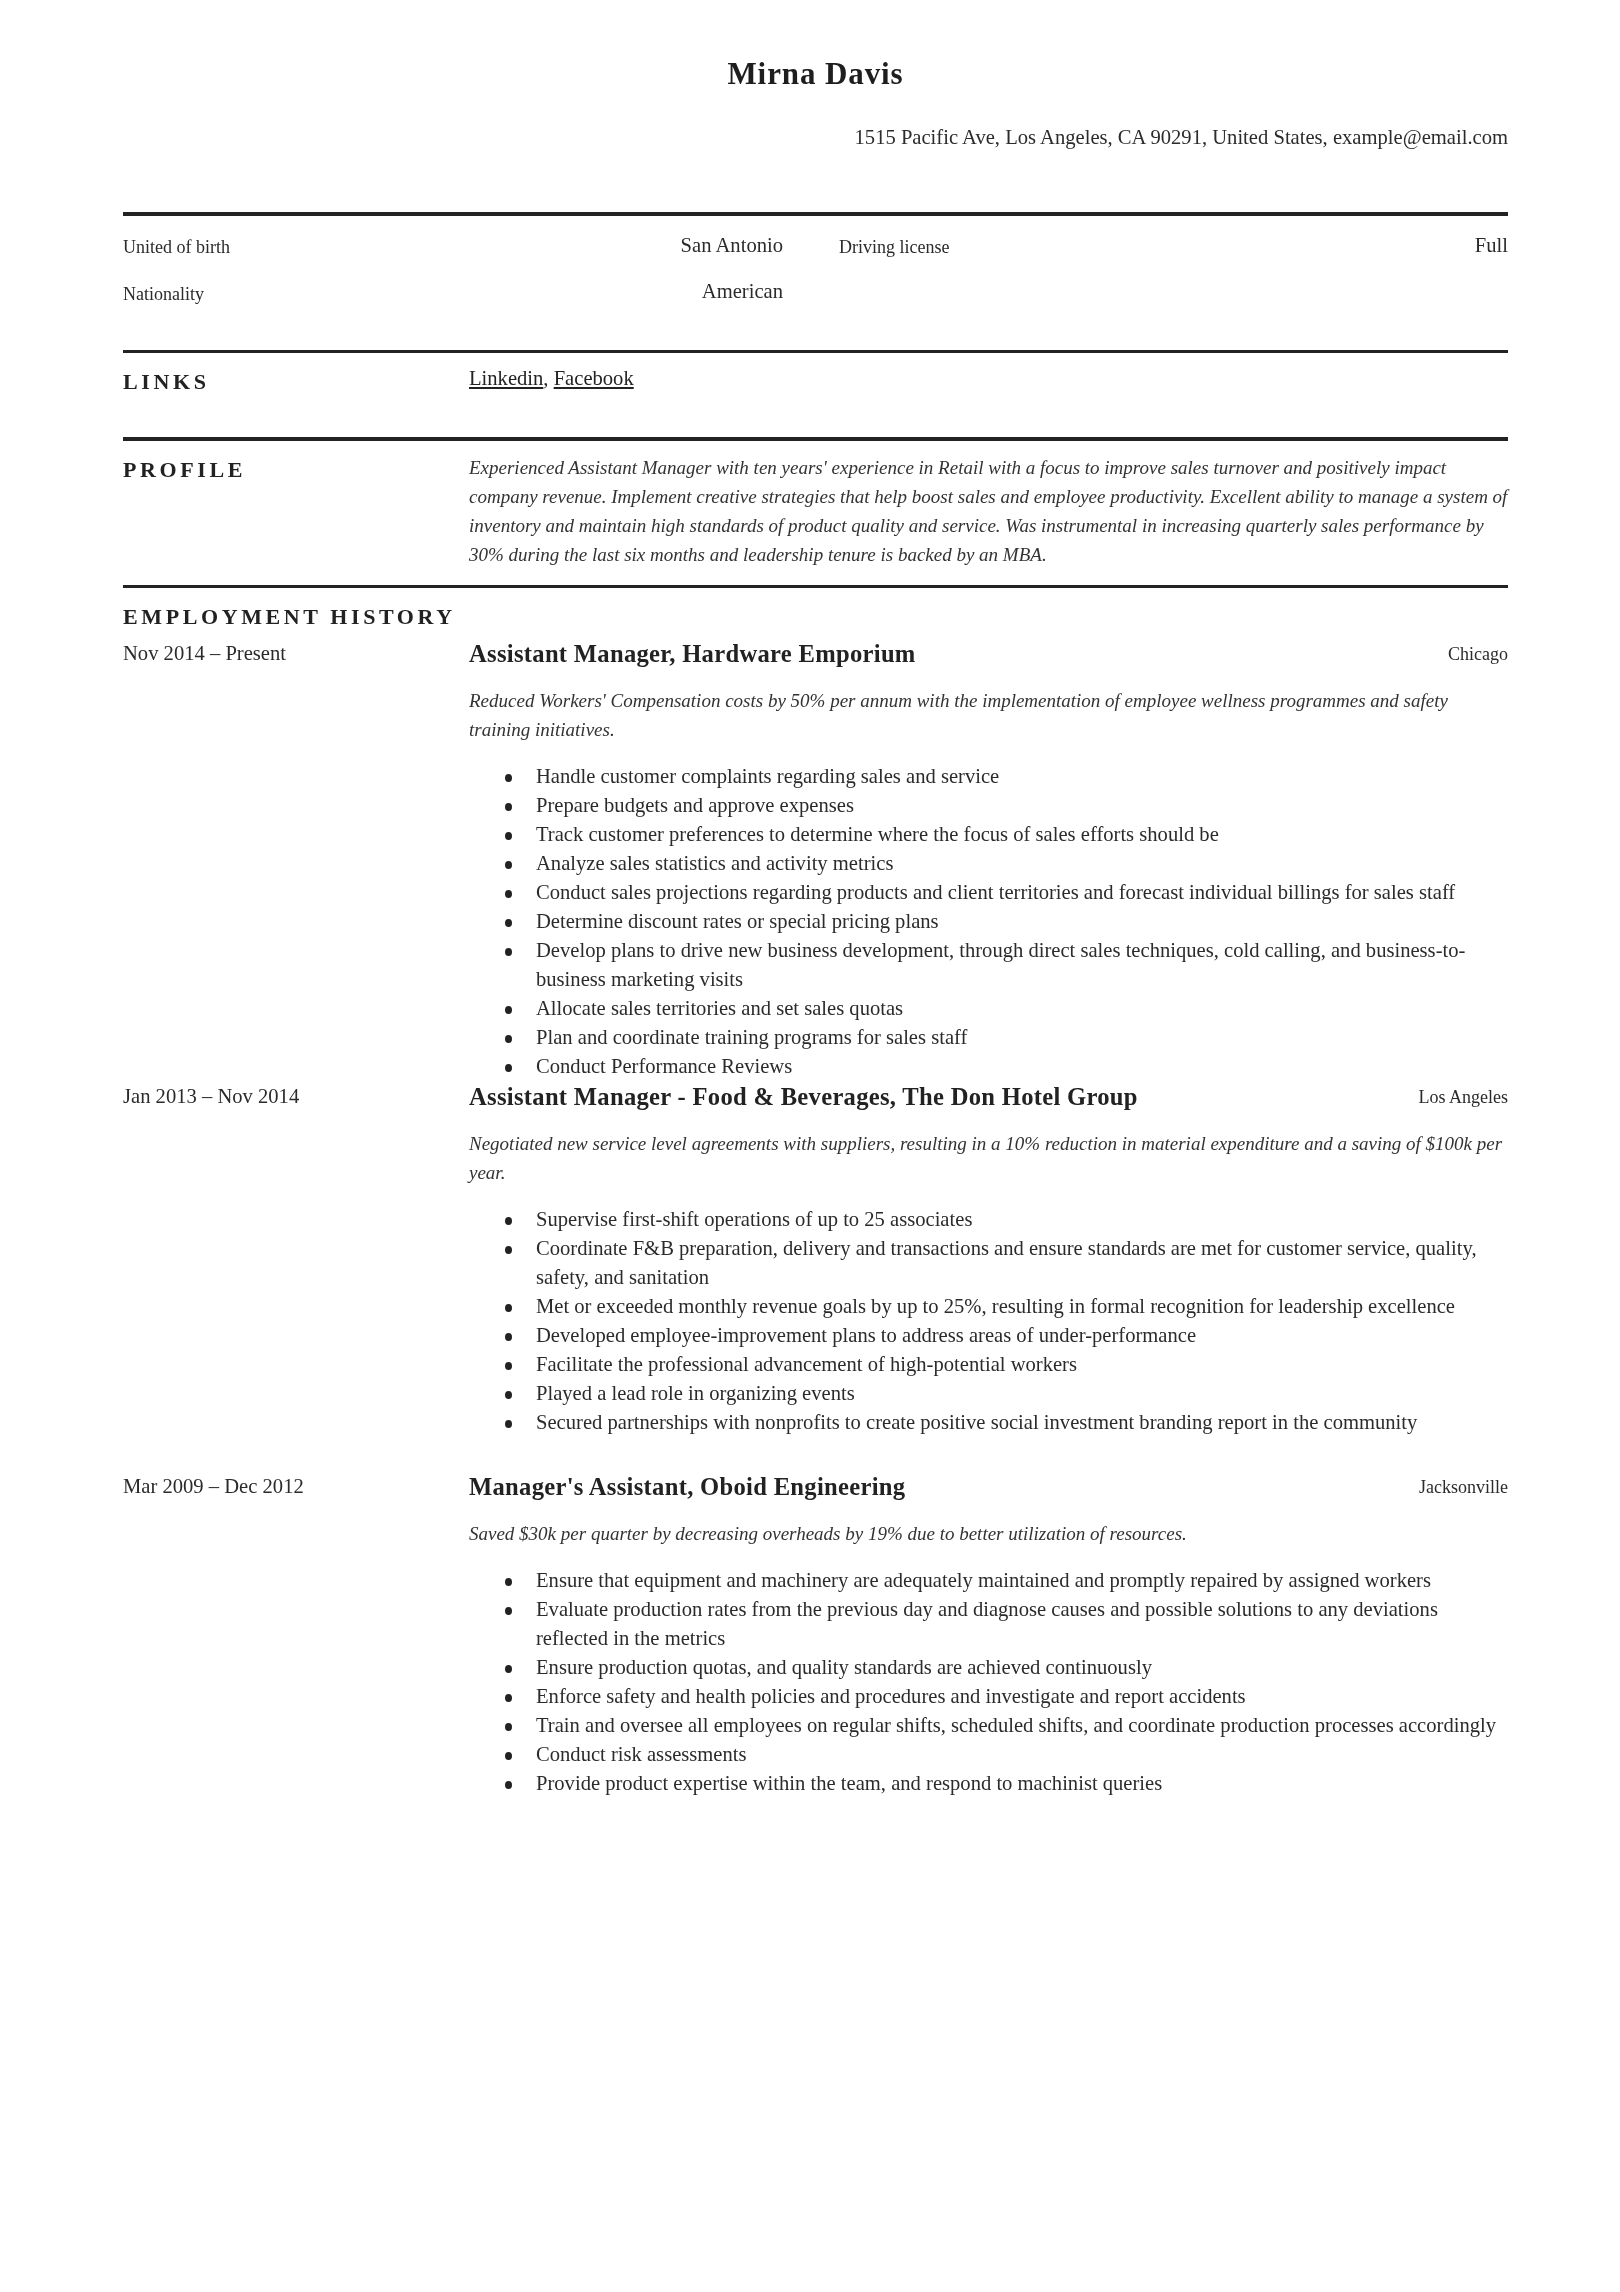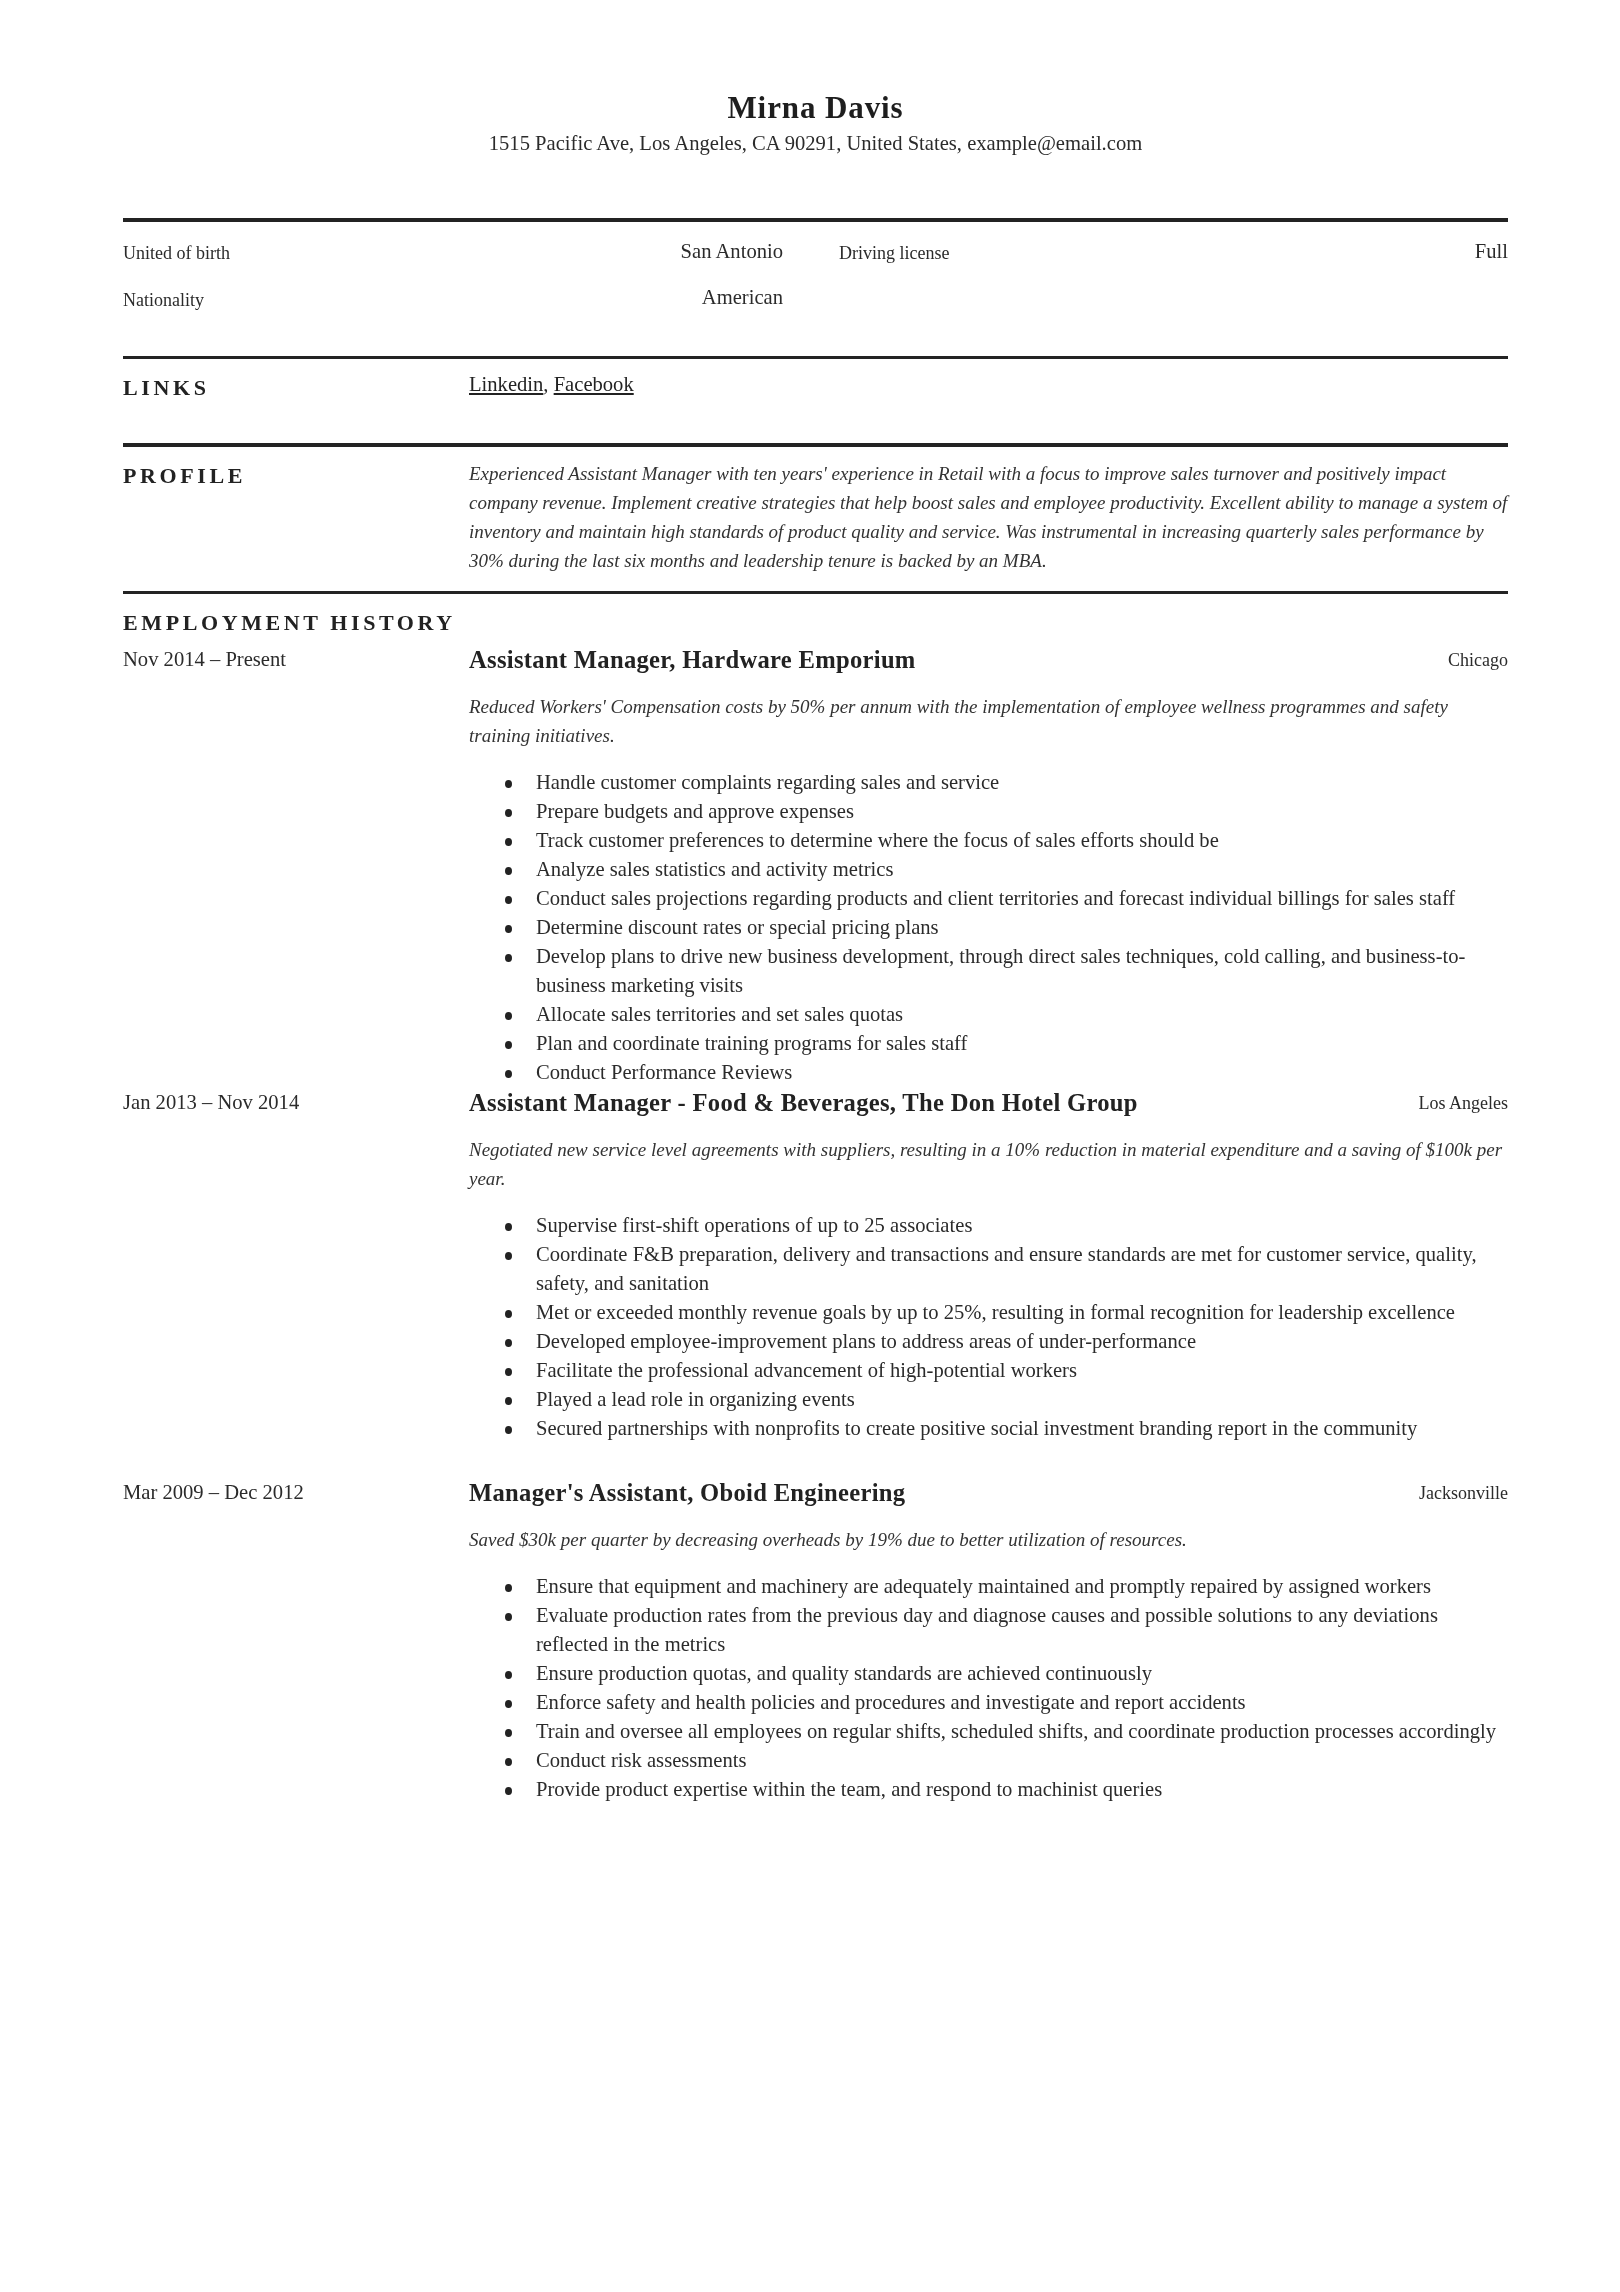--- a/index.html
+++ b/index.html
@@ -16,34 +16,35 @@
     overflow: hidden;
   }
   .page {
     position: absolute;
     left: 123px;
     top: 0;
     width: 1385px;
   }
   .header {
     text-align: center;
-    padding-top: 88px;
+    padding-top: 54px;
   }
   .name {
     font-size: 31px;
     font-weight: bold;
     letter-spacing: 0.9px;
     color: #1e1e1e;
     line-height: 39px;
   }
   .address {
-    margin-top: 3px;
+    margin-top: 31px;
     font-size: 20.6px;
     color: #2b2b2b;
     line-height: 27px;
+    text-align: right;
   }
   .rule {
     height: 3.6px;
     background: #232323;
     width: 100%;
   }
   .rule.top { margin-top: 61px; }
 
   
   .details {

